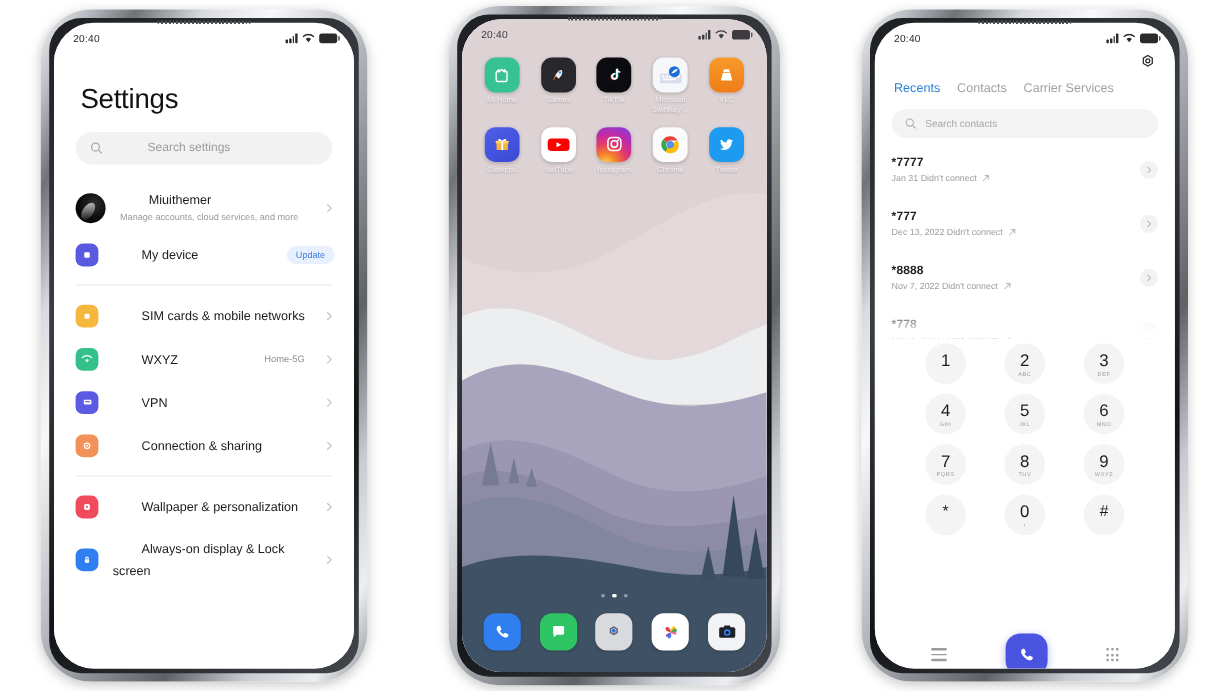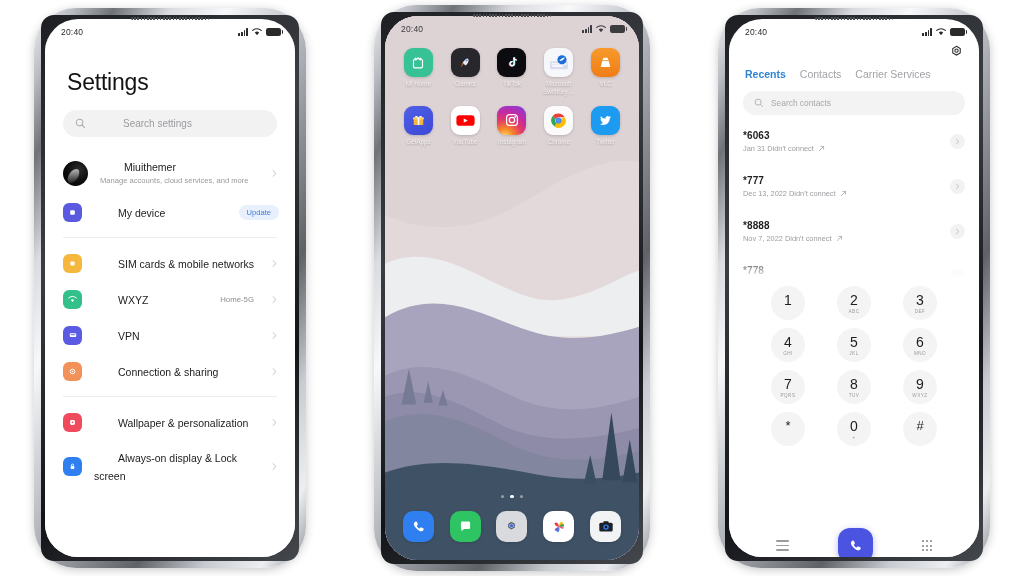--- a/index.html
+++ b/index.html
@@ -27,21 +27,21 @@
     background: linear-gradient(118deg,
         #f4f4f6 0%, #b9bcc2 7%, #6f7378 14%,
         #d9dbe0 24%, #f7f8fa 34%, #a9adb3 52%,
         #5e6267 70%, #c8cbd1 82%, #eceef1 92%, #8d9198 100%);
     box-shadow: 0 2px 10px rgba(0,0,0,.22);
   }
   .phone.mid { width: 276px; height: 566px; }
   .phone-inner {
     position: relative;
     width: 100%; height: 100%;
-    border-radius: 13px;
+    border-radius: 27px;
     padding: 4px;
     background: linear-gradient(145deg,#1d1f22 0%, #3a3d42 35%, #131417 70%, #44474c 100%);
   }
   .screen {
     position: relative;
     width: 100%; height: 100%;
     border-radius: 33px;
     overflow: hidden;
     background: #fff;
   }
@@ -167,21 +167,21 @@
   }
   .dock .app-icon { width:31px; height:31px; border-radius:10px; }
 
   
   .dialer { height:100%; background:#fff; display:flex; flex-direction:column; position:relative; }
   .dial-gear { display:flex; justify-content:flex-end; padding: 4px 16px 0 0; }
   .tabs {
     display:flex; gap:14px; padding: 10px 16px 0 16px; align-items:baseline;
   }
   .tab { font-size:10.5px; color:#a0a2a6; white-space:nowrap; }
-  .tab.active { color:#2f84d6; font-weight:700; }
+  .tab.active { color:#2f84d6; font-weight:400; }
   .dial-search {
     margin: 11px 14px 0 14px;
     height:24px; border-radius:13px; background:#f3f3f4;
     display:flex; align-items:center; gap:7px; padding:0 11px;
   }
   .dial-search span { font-size:8.4px; color:#a7a8ac; }
   .calls { margin-top:4px; padding: 0 14px; overflow:hidden; flex:0 0 auto; height:163px; position:relative; }
   .call {
     display:flex; align-items:center; gap:8px;
     padding: 7px 0 7px 0; min-height:45px;
@@ -668,21 +668,21 @@
               <circle cx="5" cy="5" r="3.6" stroke="#adaeb2" stroke-width="1.1" fill="none"></circle>
               <line x1="7.7" y1="7.7" x2="10.4" y2="10.4" stroke="#adaeb2" stroke-width="1.1" stroke-linecap="round"></line>
             </svg>
             <span>Search contacts</span>
           </div>
 
           <div class="calls">
 
             <div class="call">
               <span class="call-body">
-                <span class="call-num" style="display:block">*6063</span>
+                <span class="call-num" style="display:block">*7777</span>
                 <span class="call-meta">
                   <span>Jan 31 Didn't connect</span>
                   <svg width="7" height="7" viewBox="0 0 8 8">
                     <path d="M1.6 6.4 L6.4 1.6 M3.2 1.6 H6.4 V4.8" stroke="#a5a6aa" stroke-width=".9" fill="none" stroke-linecap="round" stroke-linejoin="round"></path>
                   </svg>
                 </span>
               </span>
               <span class="call-chev">
                 <svg width="7" height="7" viewBox="0 0 9 9">
                     <path d="M3.2 1.6 L6.2 4.5 L3.2 7.4" stroke="#b6b7bb" stroke-width="1.1" fill="none" stroke-linecap="round" stroke-linejoin="round"></path>

